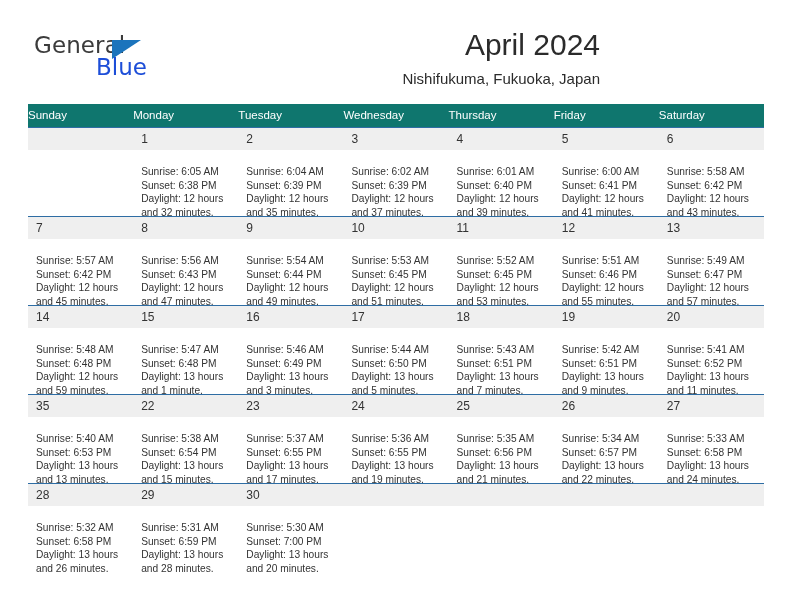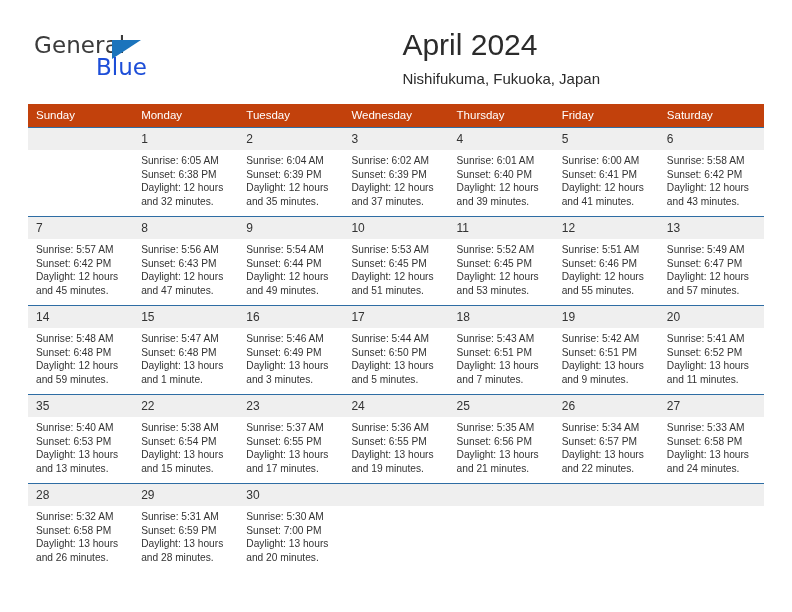--- a/index.html
+++ b/index.html
@@ -62,21 +62,21 @@
     width: 0;
     height: 0;
     border-left: 29px solid #1b74bc;
     border-bottom: 19px solid transparent;
   }
 
   .titlewrap {
     position: absolute;
     right: 0;
     top: 0;
-    text-align: left;
+    text-align: right;
   }
   .cal-title {
     font-size: 30px;
     font-weight: 400;
     color: #2b2b2b;
     line-height: 34px;
     font-family: "Liberation Sans", sans-serif;
     white-space: nowrap;
   }
   .cal-location {
@@ -91,26 +91,26 @@
   
   .cal {
     position: absolute;
     left: 28px;
     top: 104px;
     width: 736px;
     border-collapse: collapse;
     table-layout: fixed;
   }
   .cal th {
-    background: #c2410c;
+    background: #0f766e;
     color: #ffffff;
     font-size: 11.5px;
     font-weight: 400;
     text-align: left;
-    padding: 5px 0 5px 8px;
+    padding: 5px 0 5px 0;
     height: 13px;
     line-height: 13px;
   }
   .weekrow > td {
     padding: 0;
     vertical-align: top;
     border-top: 1.6px solid #2e6da4;
   }
   .cell {
     height: 88px;
@@ -118,21 +118,21 @@
   }
   .daynum {
     background: #efefef;
     font-size: 12px;
     color: #333333;
     line-height: 16px;
     padding: 3px 0 3px 8px;
     height: 16px;
   }
   .info {
-    padding: 4px 6px 0 8px;
+    padding: 15px 6px 0 8px;
     font-size: 10.2px;
     line-height: 13.6px;
     color: #333333;
   }
   .info div {
     white-space: nowrap;
   }
   .empty .daynum {
     background: #efefef;
     color: transparent;

